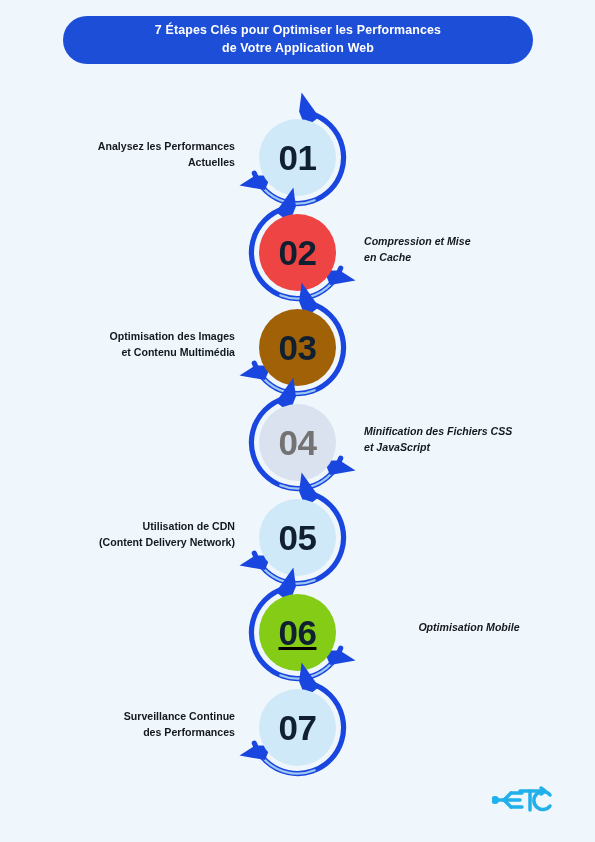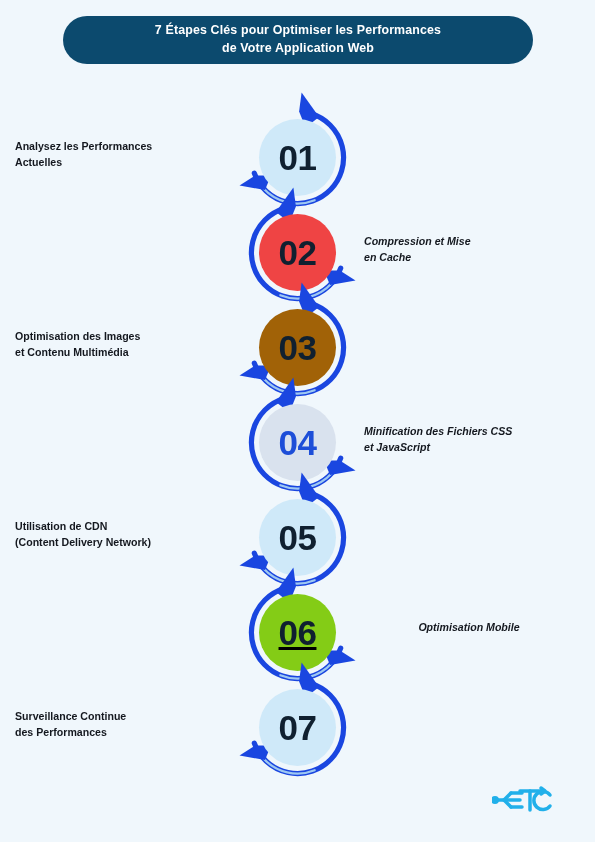--- a/index.html
+++ b/index.html
@@ -89,43 +89,43 @@
   .step-label{
     position:absolute;
     top:30px;
     font-size:10.6px;
     font-weight:bold;
     color:#14181f;
     line-height:1.52;
     white-space:pre-line;
   }
   .step.side-left  .step-label{
-    right:350px;
-    text-align:left;
+    right:360px;
+    text-align:right;
     width:230px;
   }
   .step.side-right .step-label{
     left:364px;
     text-align:left;
     width:210px;
     font-style:italic;
   }
   .step.side-right .step-label.single{ top:36px;text-align:center; }
 
   
   #logo{
     position:absolute;
     left:492px; top:784px;
     width:62px; height:32px;
   }
 </style>
 </head>
 <body style="background: rgb(240, 247, 252);">
 
-<div id="title-banner" style="background: #0c4a6e;">
+<div id="title-banner" style="background: #1d4ed8;">
   <div class="title-text" style="color: rgb(255, 255, 255);">7 Étapes Clés pour Optimiser les Performances
 de Votre Application Web</div>
 </div>
 
 <div id="steps">
     <div class="step odd side-left">
       <div class="step-graphic">
         <svg class="step-arc" viewBox="0 0 131 131">
           <path d="M 22.3 65.2 A 46 46 0 1 0 79.7 5.8" fill="none" stroke="#1a46e0" stroke-width="5.2" stroke-linecap="round"></path>
           <path d="M 31.3 80.3 A 46 46 0 0 0 82.7 92.2" fill="none" stroke="#9ec8f2" stroke-width="2.2" stroke-linecap="round"></path>
@@ -171,21 +171,21 @@
     </div>
     <div class="step even side-right">
       <div class="step-graphic">
         <svg class="step-arc" viewBox="0 0 131 131">
           <path d="M 108.7 65.2 A 46 46 0 1 1 51.3 5.8" fill="none" stroke="#1a46e0" stroke-width="5.2" stroke-linecap="round"></path>
           <path d="M 99.7 80.3 A 46 46 0 0 1 48.3 92.2" fill="none" stroke="#9ec8f2" stroke-width="2.2" stroke-linecap="round"></path>
           <path d="M 61.4 -15.5 L 43.9 8.9 L 57.5 19.6 L 63.9 3.5 Z" fill="#1a46e0"></path>
           <path d="M 123.5 77.4 L 98.0 82.0 L 92.0 67.4 L 107.8 67.5 Z" fill="#1a46e0"></path>
         </svg>
         <div class="step-circle" style="background: rgb(217, 226, 238);">
-          <div class="step-number" style="color: #1d4ed8;">04</div>
+          <div class="step-number" style="color: #737373;">04</div>
         </div>
       </div>
       <div class="step-label" style="color: rgb(20, 24, 31);">Minification des Fichiers CSS
 et JavaScript</div>
     </div>
     <div class="step odd side-left">
       <div class="step-graphic">
         <svg class="step-arc" viewBox="0 0 131 131">
           <path d="M 22.3 65.2 A 46 46 0 1 0 79.7 5.8" fill="none" stroke="#1a46e0" stroke-width="5.2" stroke-linecap="round"></path>
           <path d="M 31.3 80.3 A 46 46 0 0 0 82.7 92.2" fill="none" stroke="#9ec8f2" stroke-width="2.2" stroke-linecap="round"></path>

